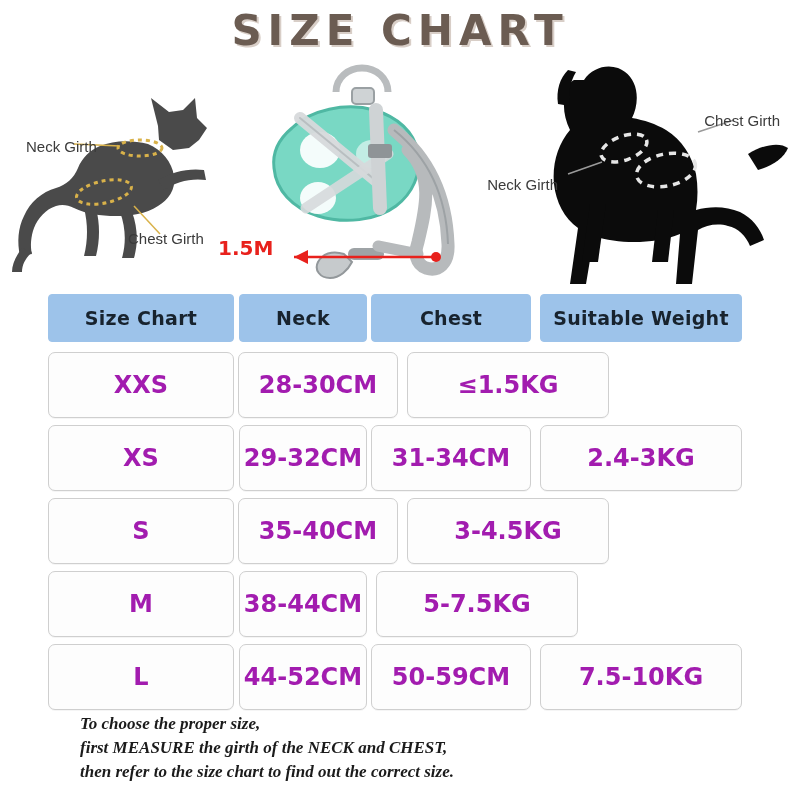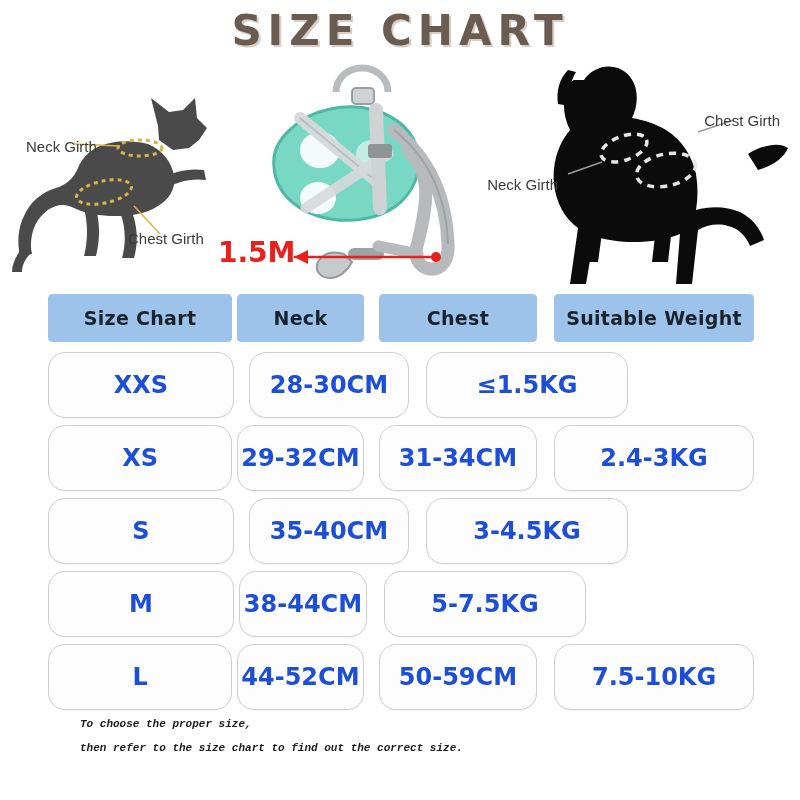--- a/index.html
+++ b/index.html
@@ -81,21 +81,21 @@
     width: 270px;
     height: 230px;
   }
 
   .len-badge {
     position: absolute;
     left: 218px;
     top: 178px;
     font-family: "DejaVu Sans", sans-serif;
     font-weight: bold;
-    font-size: 28px;
+    font-size: 20px;
     color: #e8211c;
     letter-spacing: 0px;
   }
 
   
   .table {
     position: absolute;
     left: 48px;
     top: 294px;
     width: 706px;
@@ -104,25 +104,25 @@
     display: flex;
     align-items: stretch;
     margin-bottom: 7px;
   }
   .cell {
     box-sizing: border-box;
     display: flex;
     align-items: center;
     justify-content: center;
     border: 1px solid #cfcfcf;
-    border-radius: 17px;
+    border-radius: 7px;
     background: #ffffff;
     font-family: "DejaVu Sans", sans-serif;
     font-weight: bold;
-    color: #1d4ed8;
+    color: #a21caf;
   }
   .head .cell {
     background: #9dc3ea;
     border: 1px solid #9dc3ea;
     border-radius: 4px;
     height: 48px;
     font-size: 19px;
     color: #18232e;
     letter-spacing: 0.3px;
   }
@@ -130,33 +130,33 @@
     margin-bottom: 10px;
   }
   .body-row .cell {
     height: 66px;
     font-size: 24px;
     background: #fdfdfd;
     box-shadow: 0 1px 0 rgba(0,0,0,0.04);
   }
   .c1 { width: 186px; }
   .c2 { width: 128px; margin-left: 5px; }
-  .c3 { width: 160px; margin-left: 15px; }
-  .c4 { width: 202px; margin-left: 17px; }
+  .c3 { width: 160px; margin-left: 4px; }
+  .c4 { width: 202px; margin-left: 9px; }
 
   
   .note {
     position: absolute;
     left: 80px;
     top: 712px;
     width: 680px;
-    font-family: Liberation Mono, monospace;
+    font-family: Liberation Serif, serif;
     font-style: italic;
     font-weight: bold;
-    font-size: 11px;
+    font-size: 17px;
     line-height: 24px;
     color: #1b1b1b;
   }
   .note div { white-space: nowrap; }
 </style>
 </head>
 <body>
 
 <div class="page">
 
@@ -280,16 +280,17 @@
       <div class="cell c1">L</div>
       <div class="cell c2">44-52CM</div>
       <div class="cell c3">50-59CM</div>
       <div class="cell c4">7.5-10KG</div>
     </div>
 
   </div>
 
   <div class="note">
     <div>To choose the proper size,</div>
+    <div>first MEASURE the girth of the NECK and CHEST,</div>
     <div>then refer to the size chart to find out the correct size.</div>
   </div>
 
 </div>
 
 </body></html>

